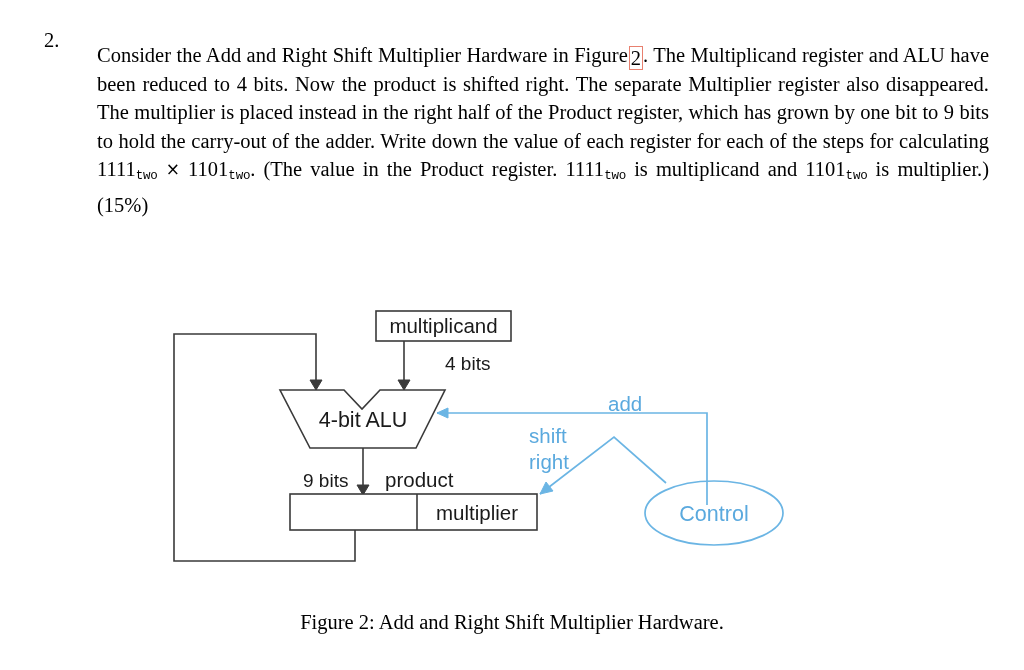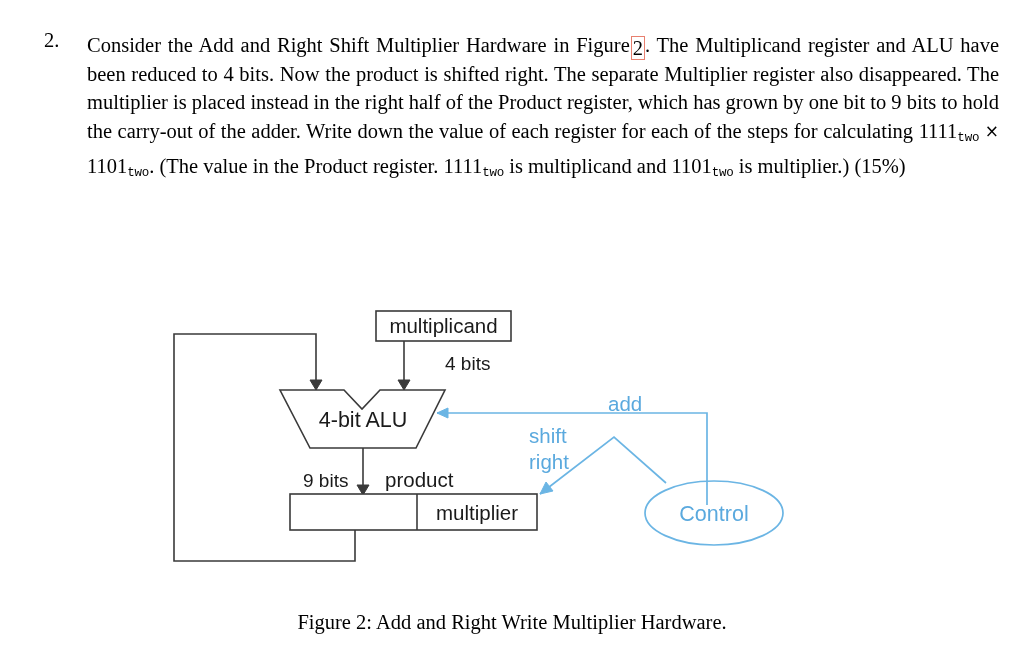--- a/index.html
+++ b/index.html
@@ -38,21 +38,21 @@
     box-sizing: border-box;
   }
   .q-body {
     flex: 1 1 auto;
     font-size: 20.5px;
     line-height: 28.4px;
     text-align: justify;
     text-justify: inter-word;
     hyphens: none;
   }
-  .q-body p { margin: 5px; }
+  .q-body p { margin: 15px; }
   .nowrap { white-space: nowrap; }
   
   .ref-box {
     display: inline-block;
     border: 1px solid #e8806f;
     padding: 0 1px 0 1px;
     margin: 0 0px 0 1px;
     line-height: 22px;
     vertical-align: -3px;
   }
@@ -175,13 +175,13 @@
     <path d="M 540 494 L 553 491 L 546 482 Z" fill="#6bb5e4" stroke="#6bb5e4" stroke-width="1"></path>
     <text class="dg-text-blue" x="529" y="443" font-size="20.5">shift</text>
     <text class="dg-text-blue" x="529" y="469" font-size="20.5">right</text>
 
     <ellipse class="dg-blue-shape" cx="714" cy="513" rx="69" ry="32"></ellipse>
     <text class="dg-text-blue" x="714" y="521" font-size="21.5" text-anchor="middle">Control</text>
 
   </svg>
 </div>
 
-<div id="figure-caption">Figure 2:  Add and Right Write Multiplier Hardware.</div>
+<div id="figure-caption">Figure 2:  Add and Right Shift Multiplier Hardware.</div>
 
 </body></html>

